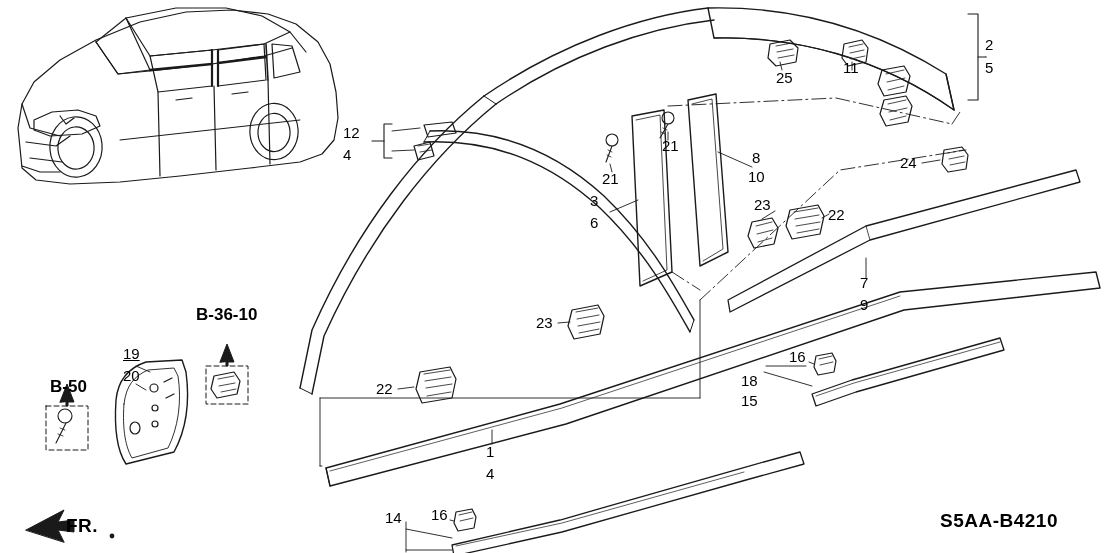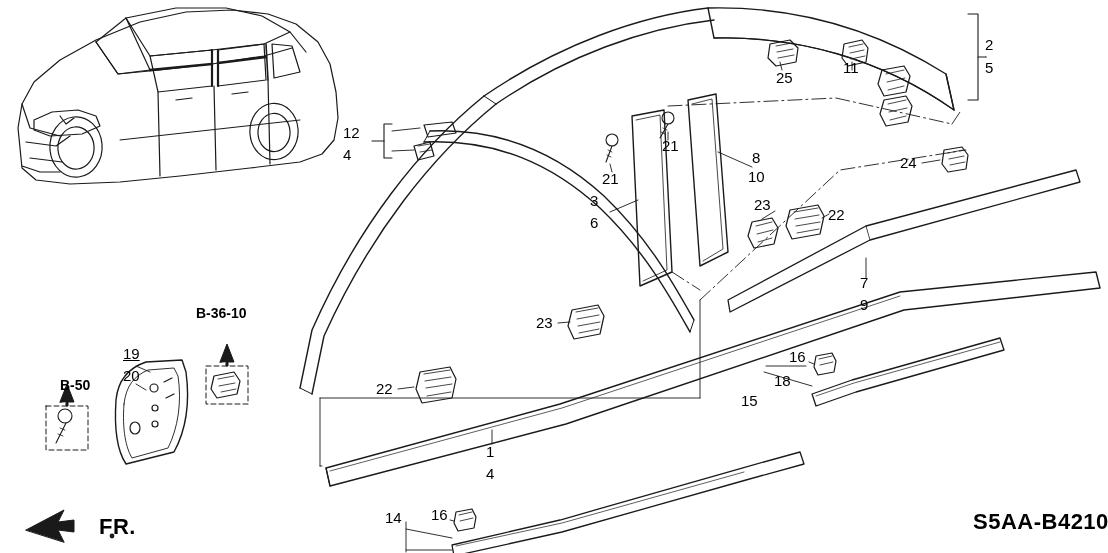--- a/index.html
+++ b/index.html
@@ -28,28 +28,27 @@
   }
   .lbl {
     position: absolute;
     font-family: "Liberation Sans", sans-serif;
     font-size: 15px;
     color: #000;
     white-space: nowrap;
     line-height: 1;
   }
   .lbl.big {
-    font-size: 14px;
+    font-size: 17px;
     font-weight: bold;
   }
   .lbl.code {
-    font-size: 22px;
+    font-size: 19px;
     font-weight: bold;
     letter-spacing: 0.5px;
-    margin-left: 33px;
   }
 </style>
 </head>
 <body>
 
 <div id="diagram-root">
 
   <svg class="layer" viewBox="0 0 1108 553">
     <g fill="none" stroke="#1a1a1a" stroke-width="1.2" stroke-linejoin="round" stroke-linecap="round">
 
@@ -394,31 +393,31 @@
   <div class="lbl" style="left:860px; top:275px;">7</div>
   <div class="lbl" style="left:860px; top:297px;">9</div>
 
   <div class="lbl" style="left:536px; top:315px;">23</div>
 
   <div class="lbl" style="left:123px; top:346px;text-decoration:underline;">19</div>
   <div class="lbl" style="left:123px; top:368px;">20</div>
 
   <div class="lbl" style="left:741px; top:355px;margin-top:38px;">15</div>
   <div class="lbl" style="left:789px; top:349px;">16</div>
-  <div class="lbl" style="left:774px; top:373px;">18</div>
+  <div class="lbl" style="left:741px; top:373px;">18</div>
 
   <div class="lbl" style="left:376px; top:381px;">22</div>
 
   <div class="lbl" style="left:486px; top:444px;">1</div>
   <div class="lbl" style="left:486px; top:466px;">4</div>
 
   <div class="lbl" style="left:385px; top:510px;text-align:right;">14</div>
   <div class="lbl" style="left:431px; top:507px;">16</div>
   <div class="lbl" style="left:385px; top:532px;margin-top:18px;">17</div>
 
   <div class="lbl big" style="left:196px; top:306px;">B-36-10</div>
-  <div class="lbl big" style="left:50px; top:378px;margin-left:10px;">B-50</div>
+  <div class="lbl big" style="left:50px; top:378px;">B-50</div>
 
   <div class="lbl code" style="left:66px; top:516px;">FR.</div>
 
   <div class="lbl code" style="left:940px; top:511px;">S5AA-B4210</div>
 
 </div>
 
 </body></html>

